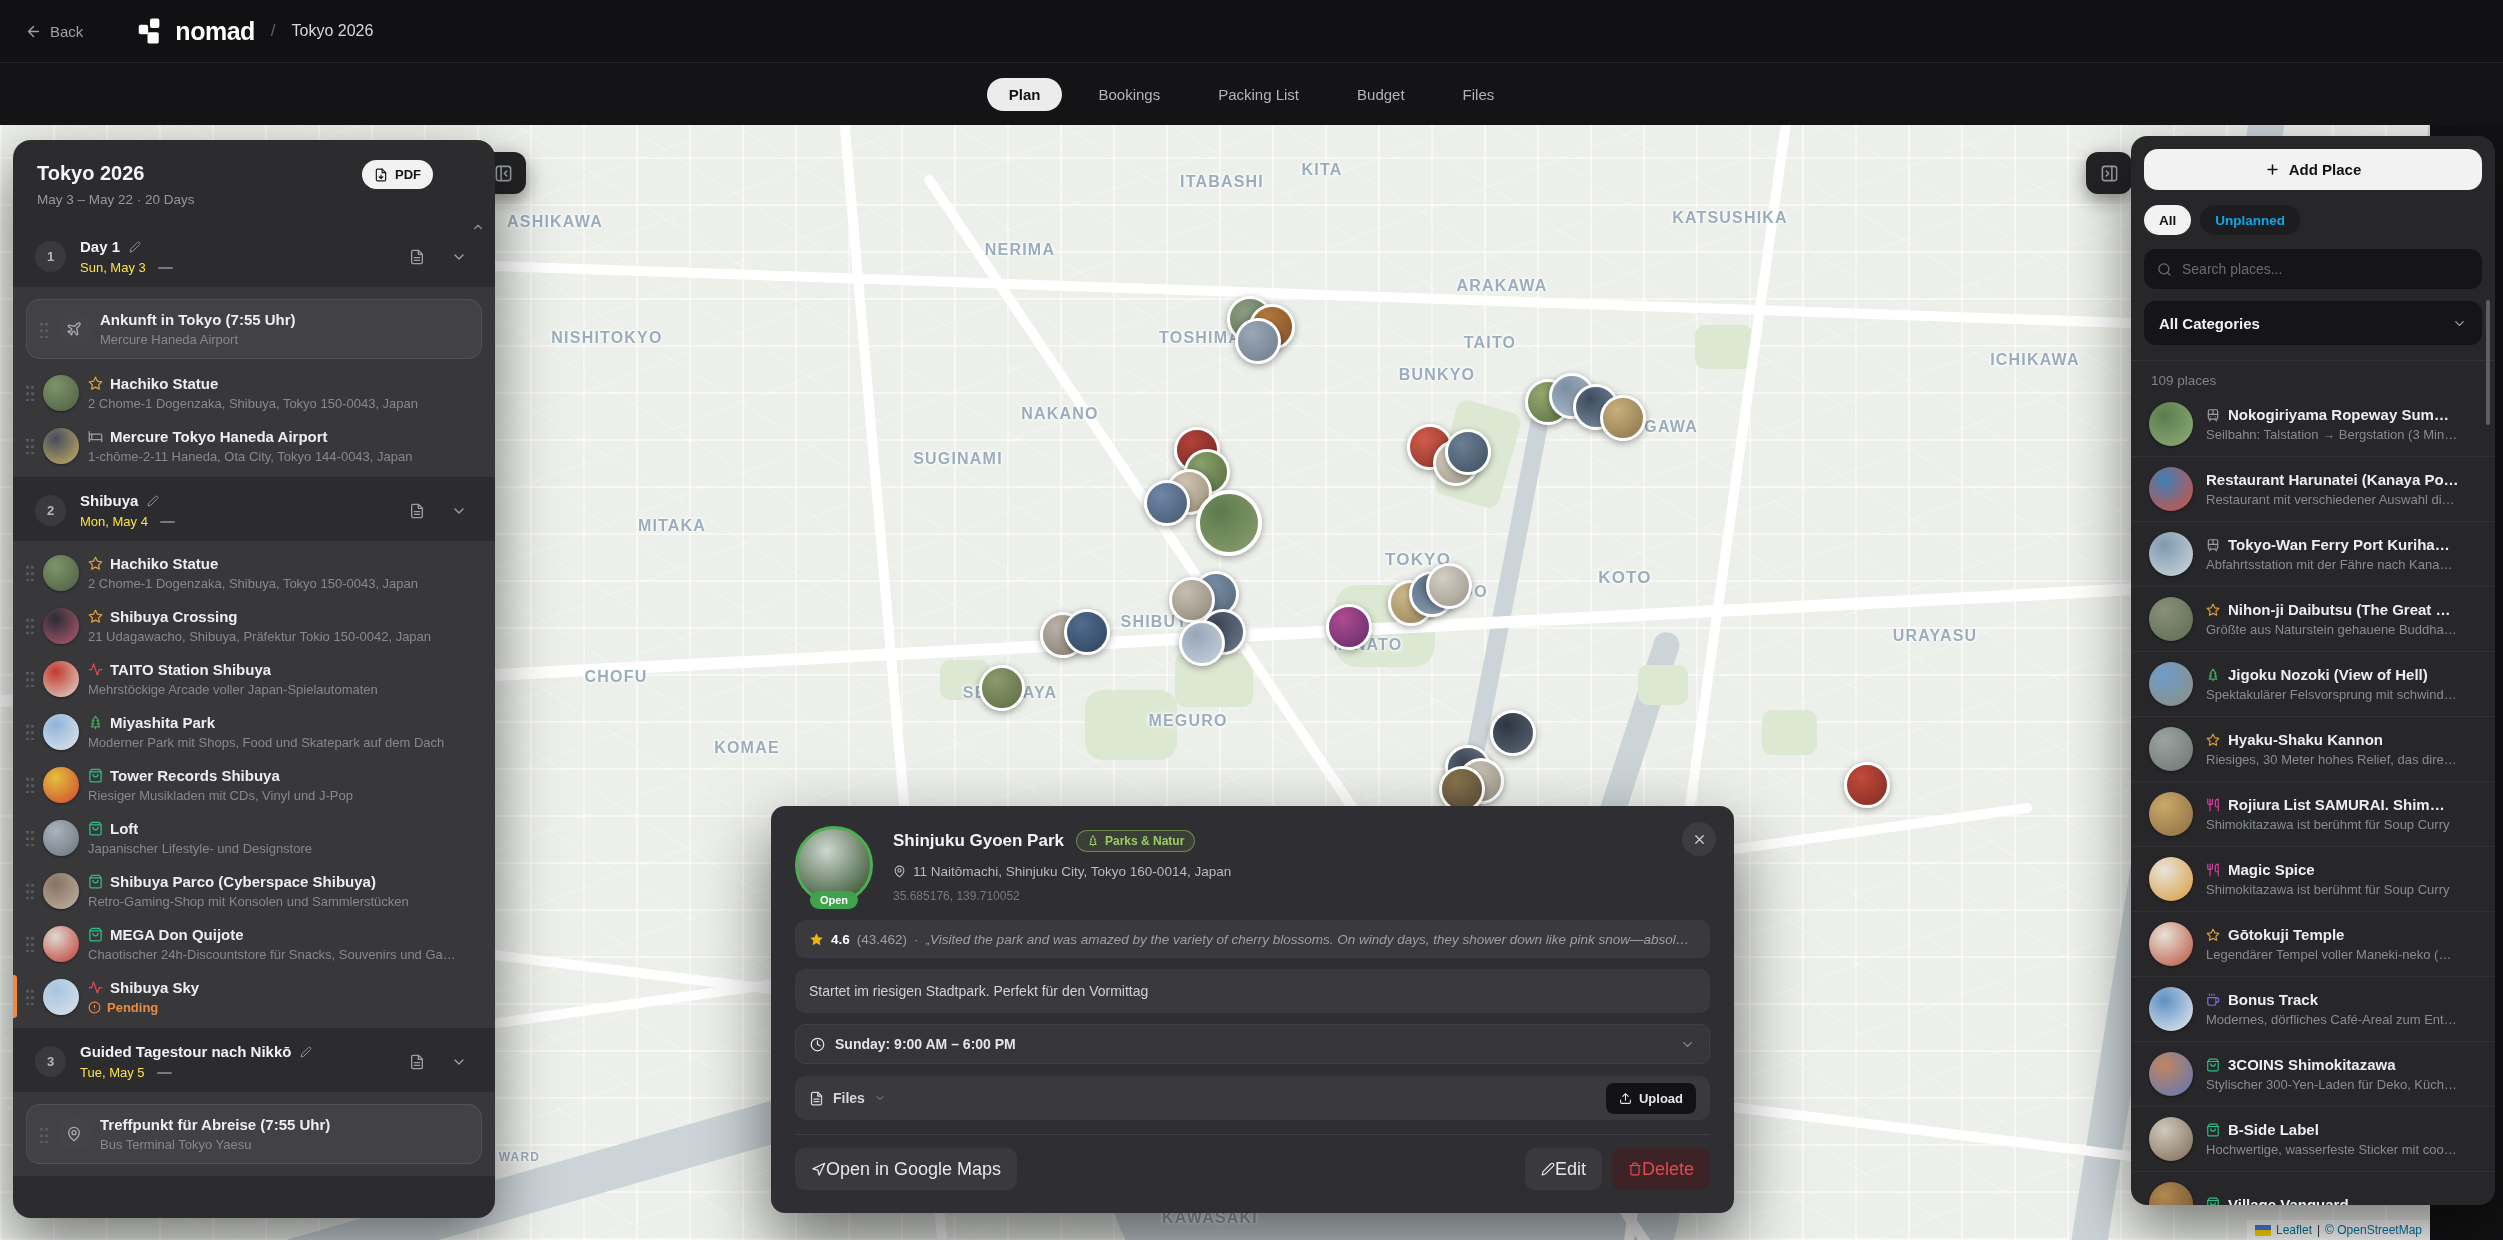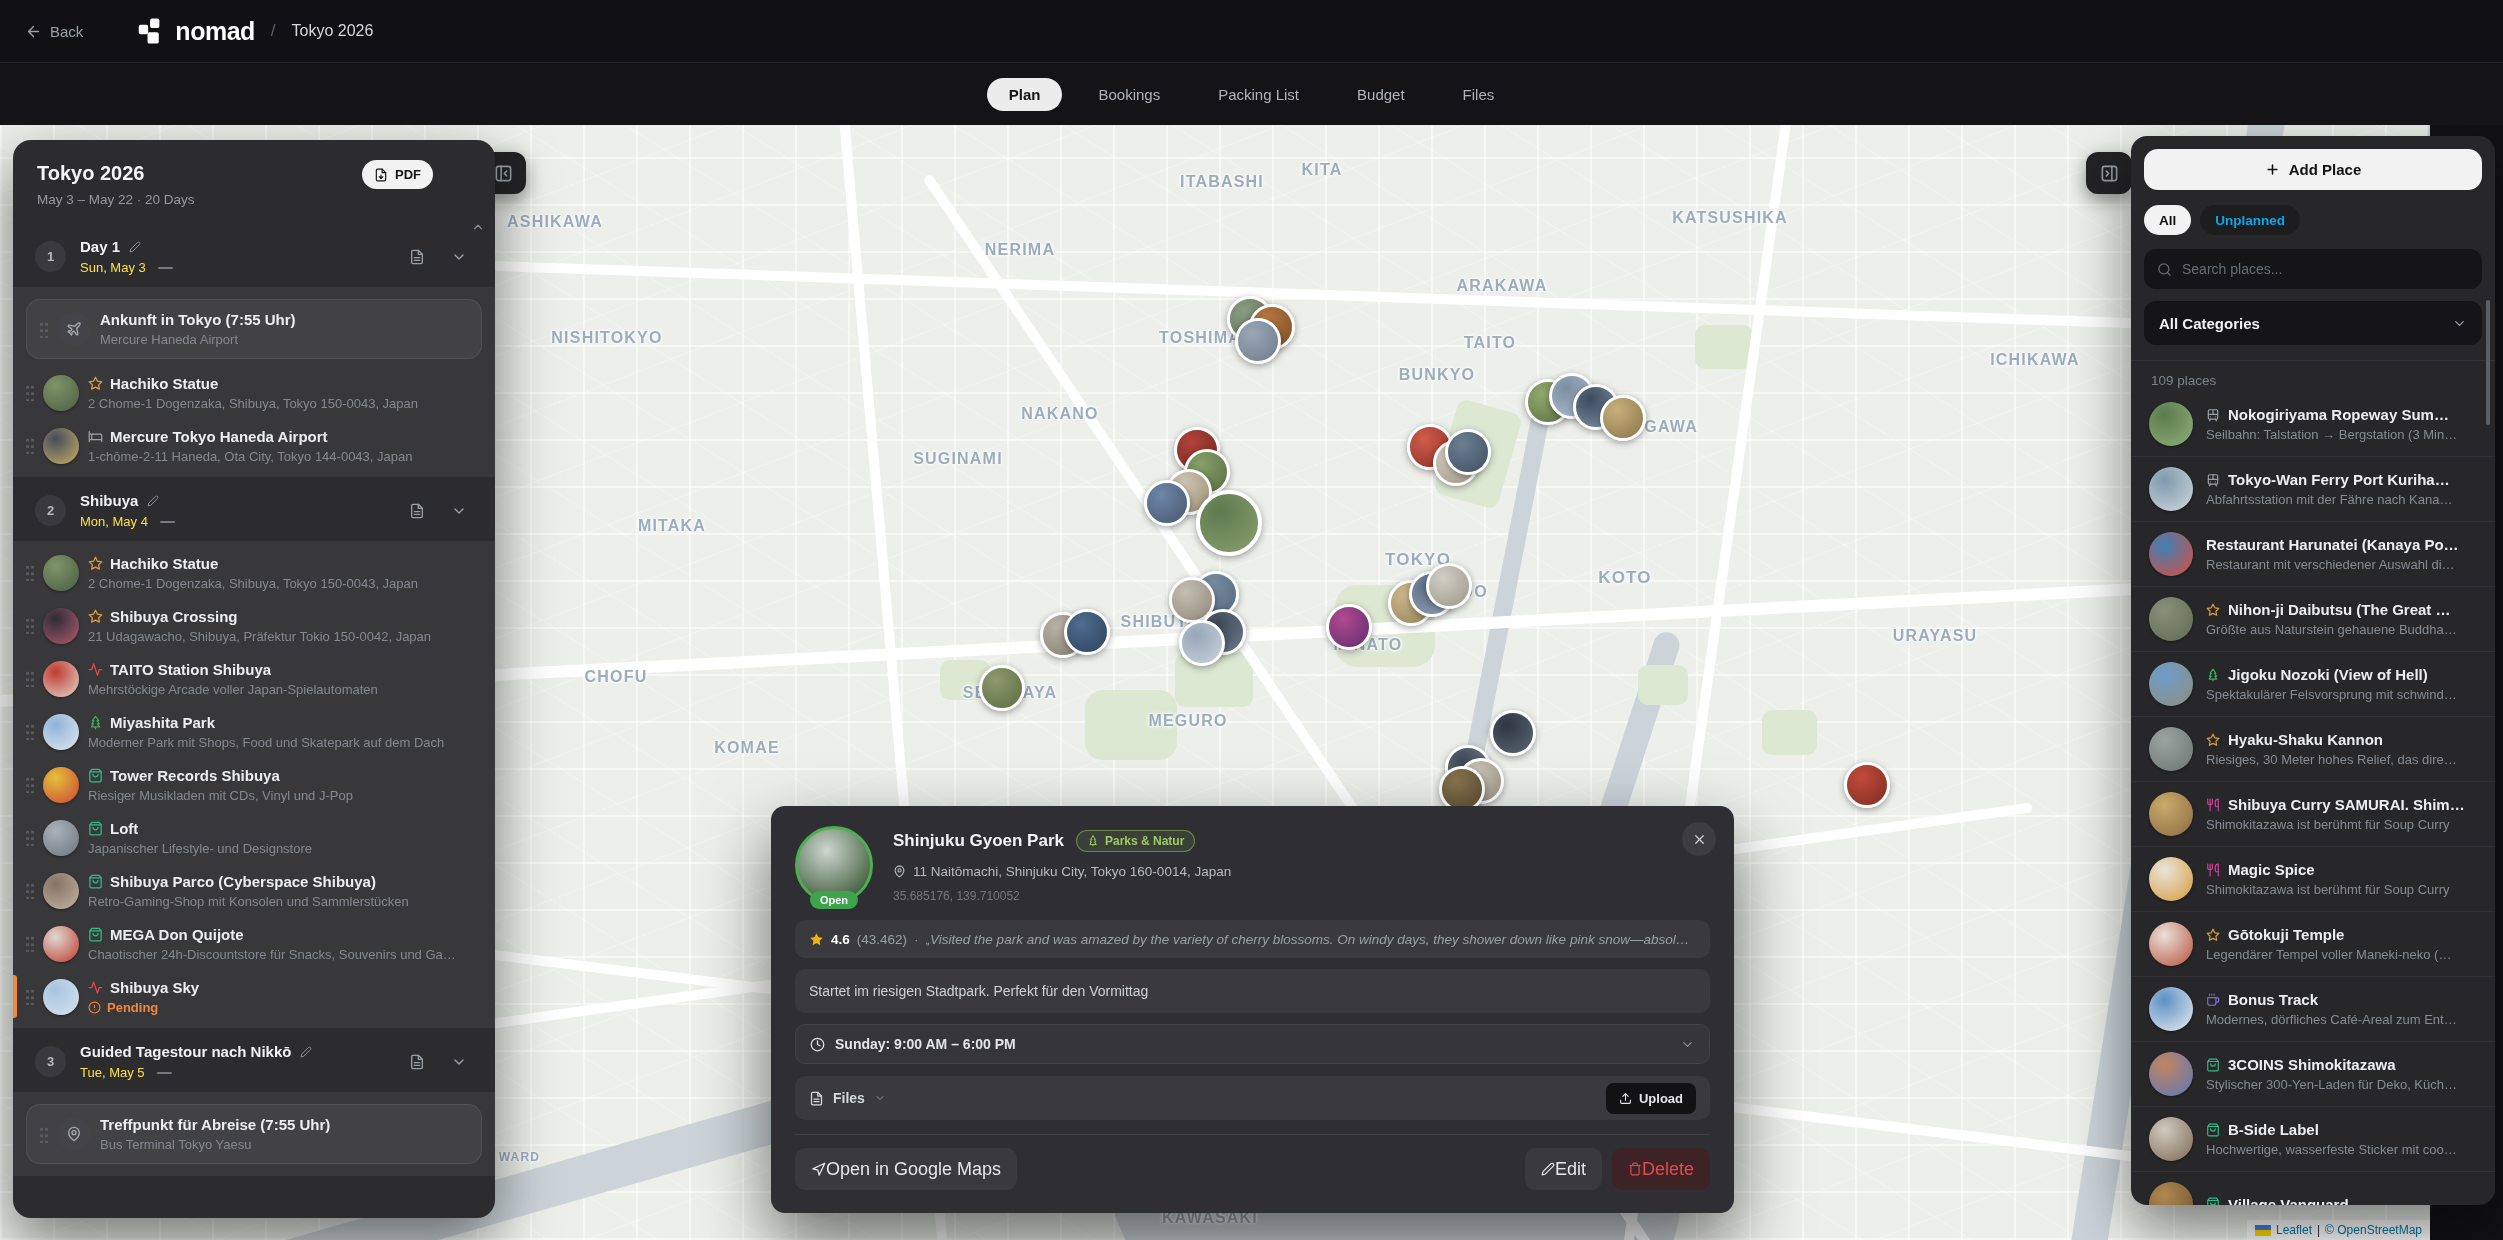--- a/index.html
+++ b/index.html
@@ -827,44 +827,44 @@
                 <rect x="4" y="3" width="16" height="16" rx="2"></rect>
                 <path d="M4 11h16M12 3v8M8 15h.01M16 15h.01M8 19l-2 3M16 19l2 3"></path>
               </svg>
             </span>
             <span class="t">Nokogiriyama Ropeway Sum…</span>
           </div>
           <div class="ps">Seilbahn: Talstation → Bergstation (3 Min…</div>
         </div>
       </div>
       <div class="place">
+    <span class="pthumb" style="background:radial-gradient(circle at 35% 30%, #3e7fb5, #d94f3d)"></span>
+    <div class="ptxt">
+          <div class="pt">
+            <span class="t">Restaurant Harunatei (Kanaya Po…</span>
+          </div>
+          <div class="ps">Restaurant mit verschiedener Auswahl di…</div>
+        </div>
+      </div>
+      <div class="place">
     <span class="pthumb" style="background:radial-gradient(circle at 35% 30%, #7f99ad, #cfd8dd)"></span>
     <div class="ptxt">
           <div class="pt">
             <span class="icn " style="color:#9aa0a6">
               <svg width="14" height="14" viewBox="0 0 24 24" fill="none" stroke="currentColor" stroke-width="2" stroke-linecap="round" stroke-linejoin="round">
                 <rect x="4" y="3" width="16" height="16" rx="2"></rect>
                 <path d="M4 11h16M12 3v8M8 15h.01M16 15h.01M8 19l-2 3M16 19l2 3"></path>
               </svg>
             </span>
             <span class="t">Tokyo-Wan Ferry Port Kuriha…</span>
           </div>
           <div class="ps">Abfahrtsstation mit der Fähre nach Kana…</div>
         </div>
       </div>
       <div class="place">
-    <span class="pthumb" style="background:radial-gradient(circle at 35% 30%, #3e7fb5, #d94f3d)"></span>
-    <div class="ptxt">
-          <div class="pt">
-            <span class="t">Restaurant Harunatei (Kanaya Po…</span>
-          </div>
-          <div class="ps">Restaurant mit verschiedener Auswahl di…</div>
-        </div>
-      </div>
-      <div class="place">
     <span class="pthumb" style="background:radial-gradient(circle at 35% 30%, #8a8f7a, #5e6b52)"></span>
     <div class="ptxt">
           <div class="pt">
             <span class="icn " style="color:#e09f3e">
               <svg width="14" height="14" viewBox="0 0 24 24" fill="none" stroke="currentColor" stroke-width="2" stroke-linecap="round" stroke-linejoin="round">
                 <path d="M12 2l3.09 6.26L22 9.27l-5 4.87 1.18 6.88L12 17.77l-6.18 3.25L7 14.14 2 9.27l6.91-1.01z"></path>
               </svg>
             </span>
             <span class="t">Nihon-ji Daibutsu (The Great …</span>
           </div>
@@ -903,21 +903,21 @@
       <div class="place">
     <span class="pthumb" style="background:radial-gradient(circle at 35% 30%, #caa96a, #8a6c42)"></span>
     <div class="ptxt">
           <div class="pt">
             <span class="icn " style="color:#d6409f">
               <svg width="14" height="14" viewBox="0 0 24 24" fill="none" stroke="currentColor" stroke-width="2" stroke-linecap="round" stroke-linejoin="round">
                 <path d="M3 2v7c0 1.1.9 2 2 2h4a2 2 0 0 0 2-2V2M7 2v20M21 15V2a5 5 0 0 0-5 5v6c0 1.1.9 2 2 2h3z"></path>
                 <path d="M21 15v7"></path>
               </svg>
             </span>
-            <span class="t">Shibuya Curry SAMURAI. Shim…</span>
+            <span class="t">Rojiura List SAMURAI. Shim…</span>
           </div>
           <div class="ps">Shimokitazawa ist berühmt für Soup Curry</div>
         </div>
       </div>
       <div class="place">
     <span class="pthumb" style="background:radial-gradient(circle at 35% 30%, #e8e4dc, #d79b3a)"></span>
     <div class="ptxt">
           <div class="pt">
             <span class="icn " style="color:#d6409f">
               <svg width="14" height="14" viewBox="0 0 24 24" fill="none" stroke="currentColor" stroke-width="2" stroke-linecap="round" stroke-linejoin="round">

